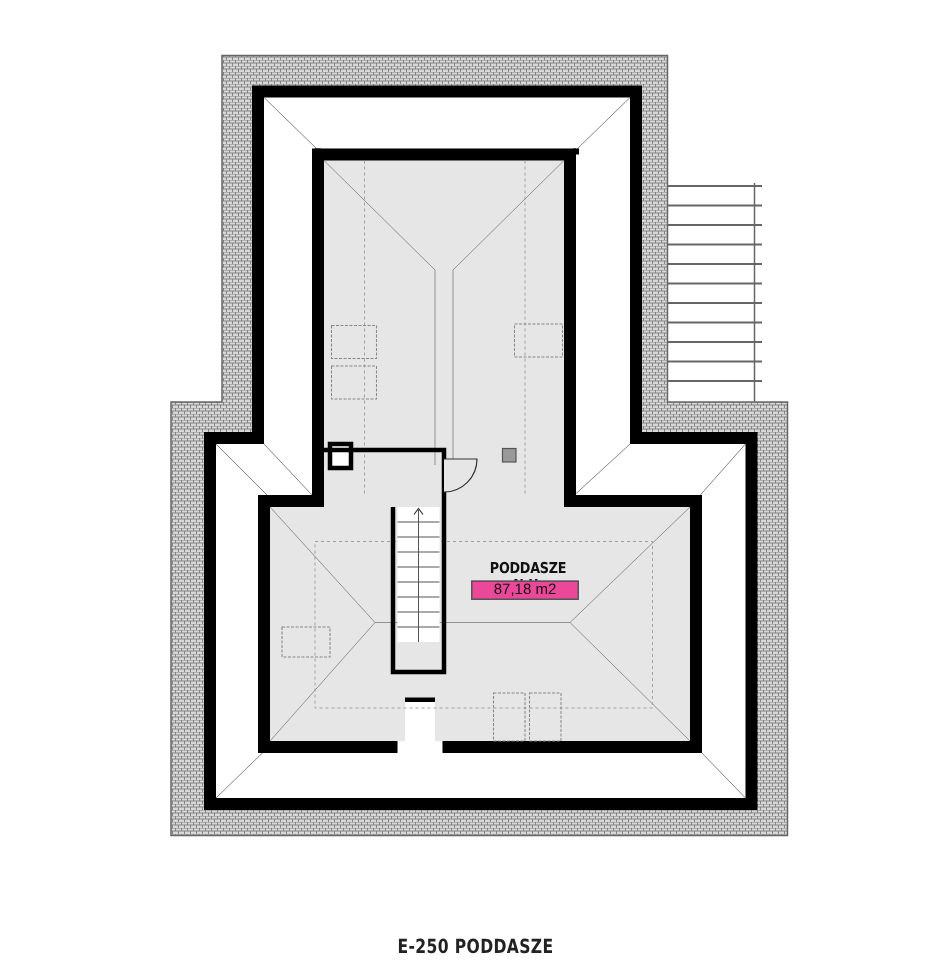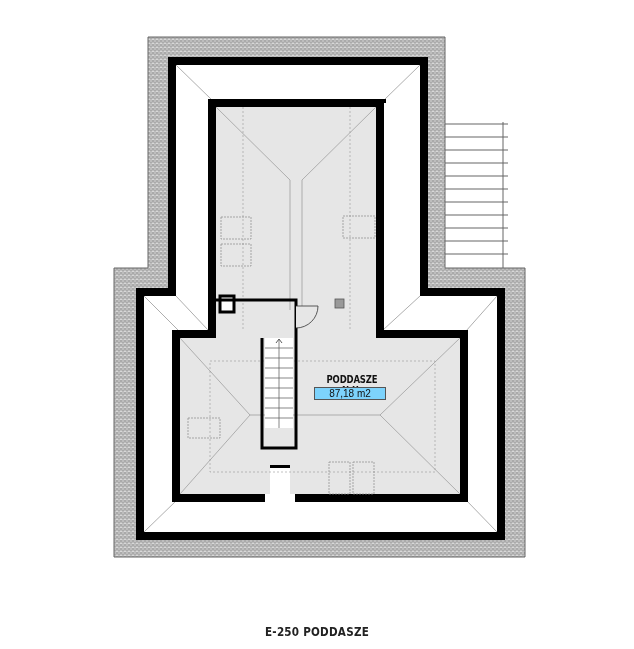--- a/index.html
+++ b/index.html
@@ -1,19 +1,19 @@
 <!DOCTYPE html>
 <html><head>
 <meta charset="utf-8">
 <style>
   html,body{margin:0;padding:0;background:#ffffff;}
   body{width:634px;height:649px;position:relative;overflow:hidden;font-family:"Liberation Sans",sans-serif;}
   #plan{position:absolute;left:0;top:0;}
   .room-label{position:absolute;left:312px;top:374px;width:80px;text-align:center;font-family:"DejaVu Sans",sans-serif;font-weight:bold;font-size:10px;letter-spacing:-0.2px;color:#111;transform:scaleX(0.85);transform-origin:center;}
-  .room-area{position:absolute;left:314px;top:387px;width:72px;height:13px;border:1px solid #555;background:#7dd3fc;box-sizing:border-box;text-align:center;font-size:10px;line-height:11px;color:#111;font-family:"Liberation Sans",sans-serif;}
+  .room-area{position:absolute;left:314px;top:387px;width:72px;height:13px;border:1px solid #555;background:#ec4899;box-sizing:border-box;text-align:center;font-size:10px;line-height:11px;color:#111;font-family:"Liberation Sans",sans-serif;}
   .caption{position:absolute;left:0;top:624px;width:634px;text-align:center;font-family:"DejaVu Sans",sans-serif;font-weight:bold;font-size:13px;color:#222;transform:scaleX(0.8);transform-origin:center;letter-spacing:0.3px;}
 </style>
 </head>
 <body>
 
 <svg id="plan" width="634" height="649" viewBox="0 0 634 649" xmlns="http://www.w3.org/2000/svg">
   <defs>
     <pattern id="brick" width="4" height="4" patternUnits="userSpaceOnUse">
       <rect width="4" height="4" fill="#d8d8d8"></rect>
       <path d="M0 0H4M0 2H4M1 0V2M3 2V4" stroke="#7a7a7a" stroke-width="0.6"></path>

